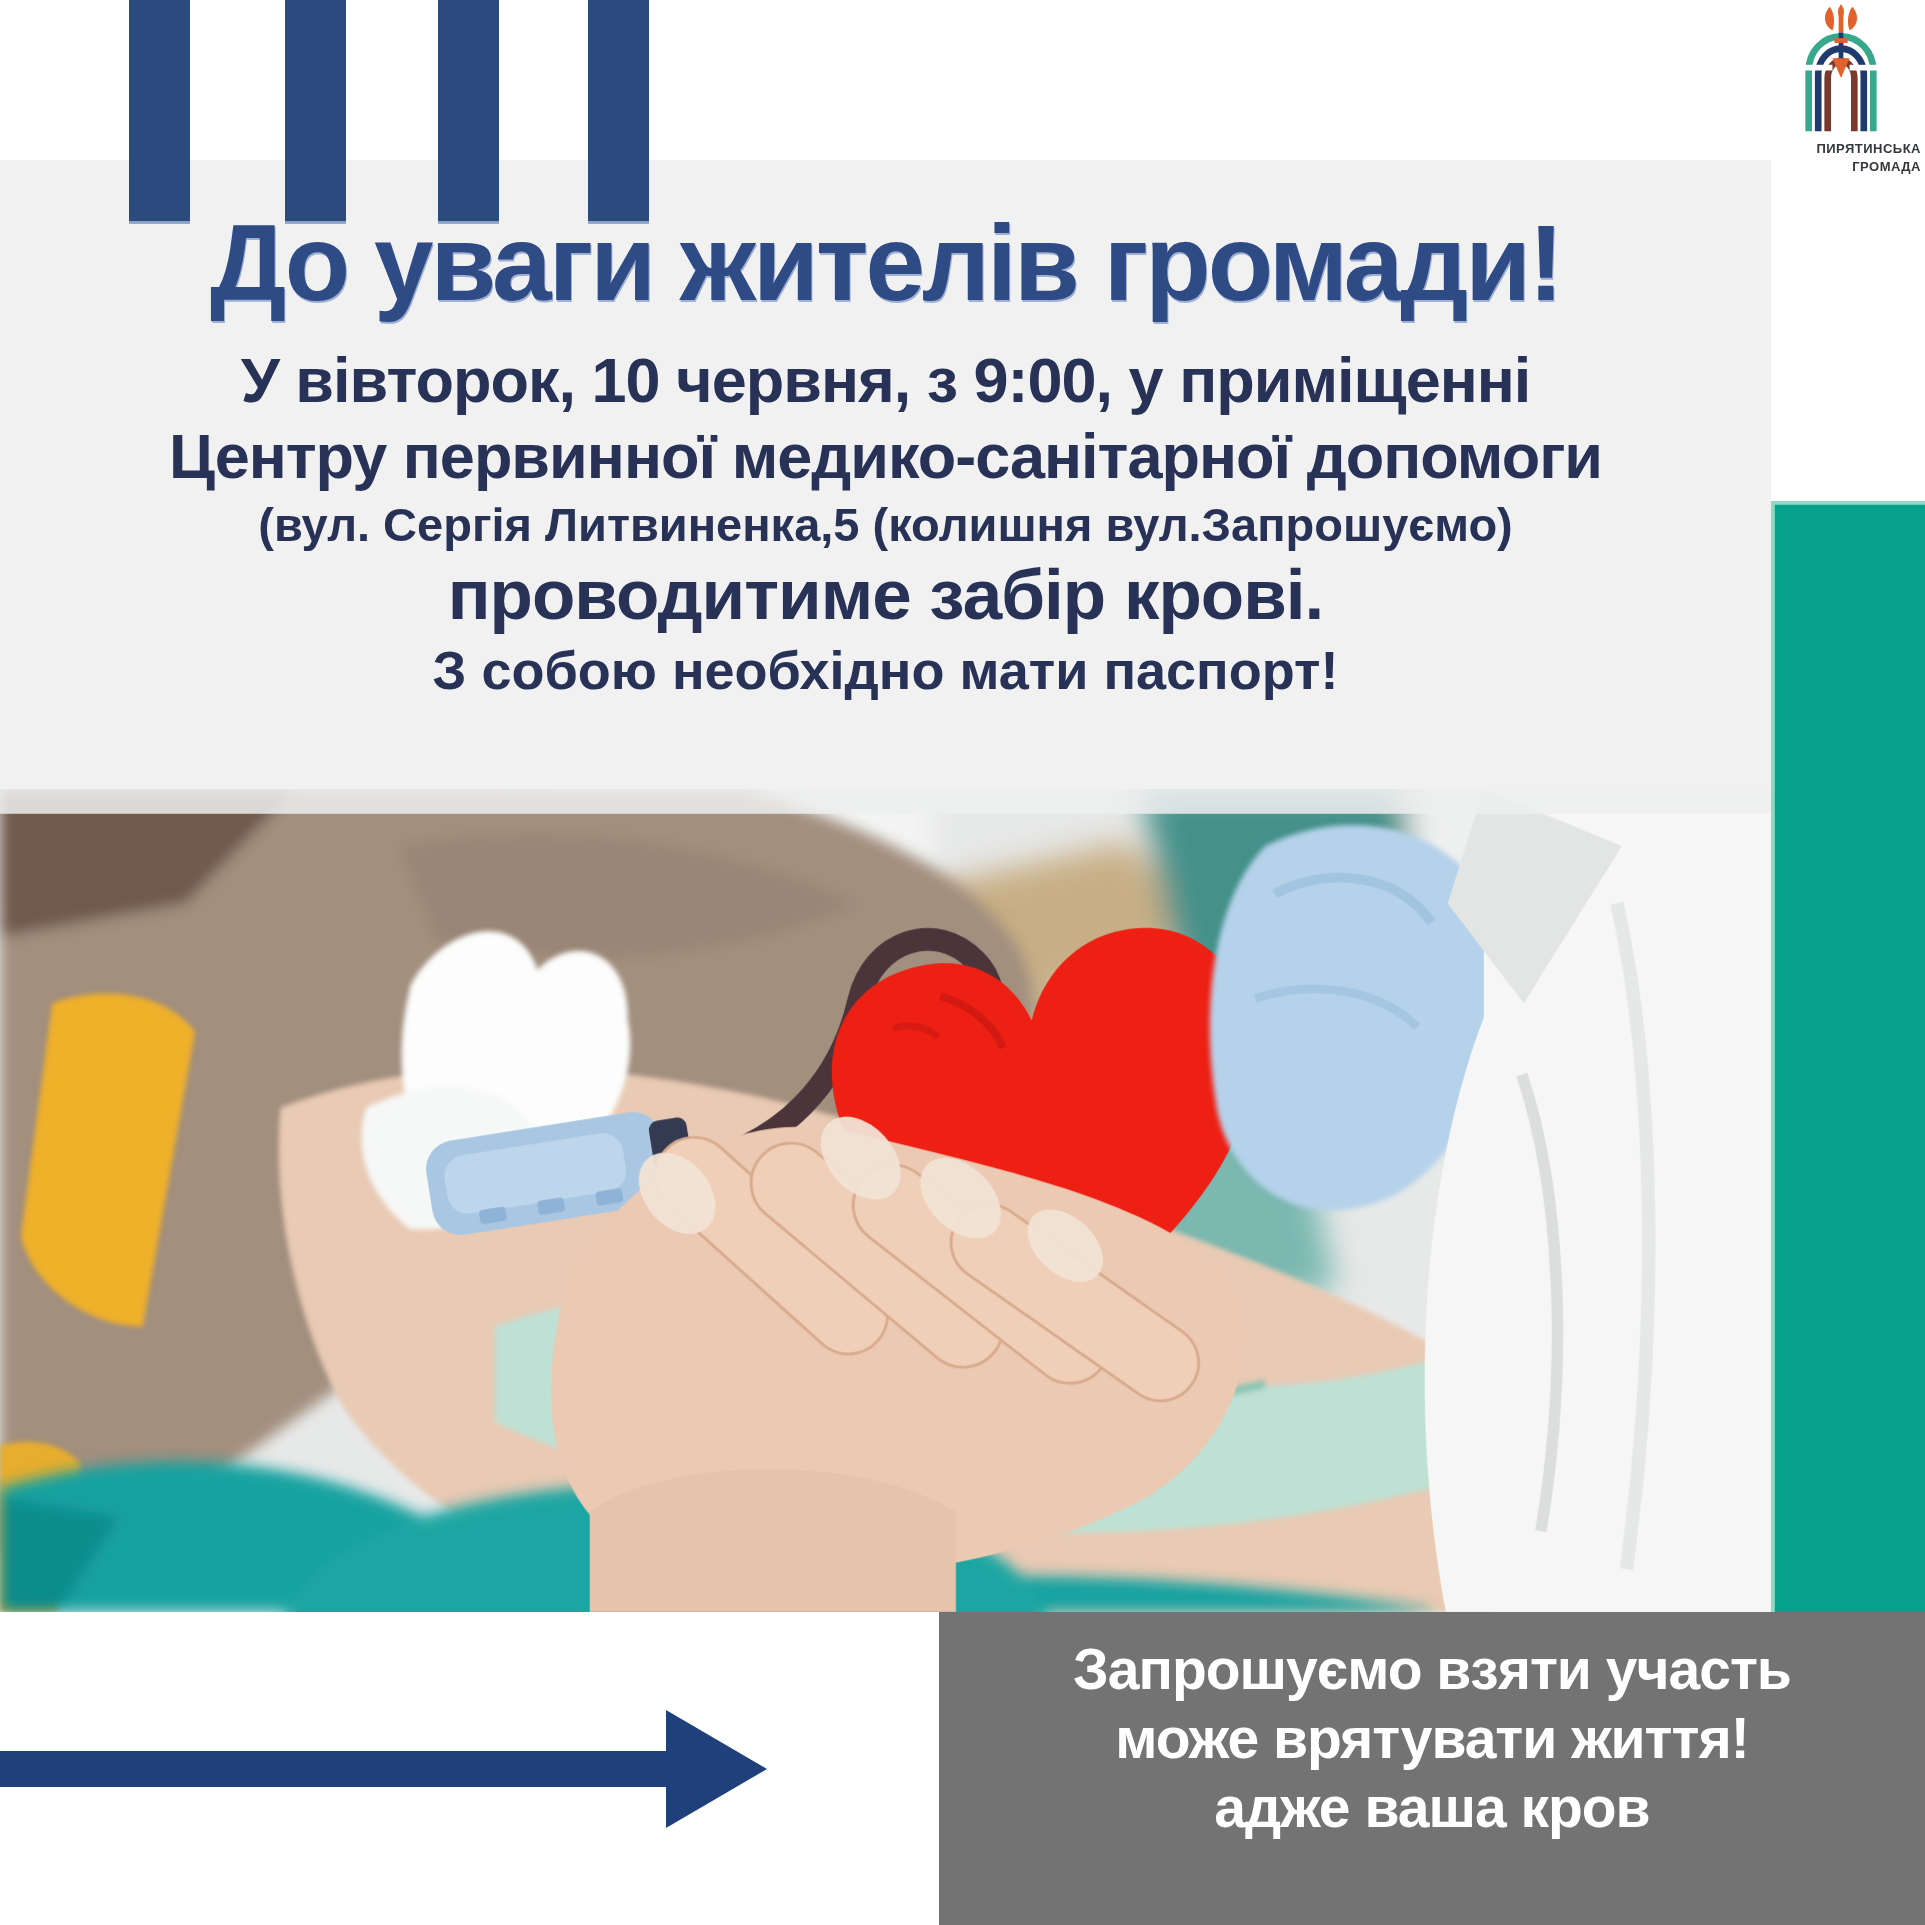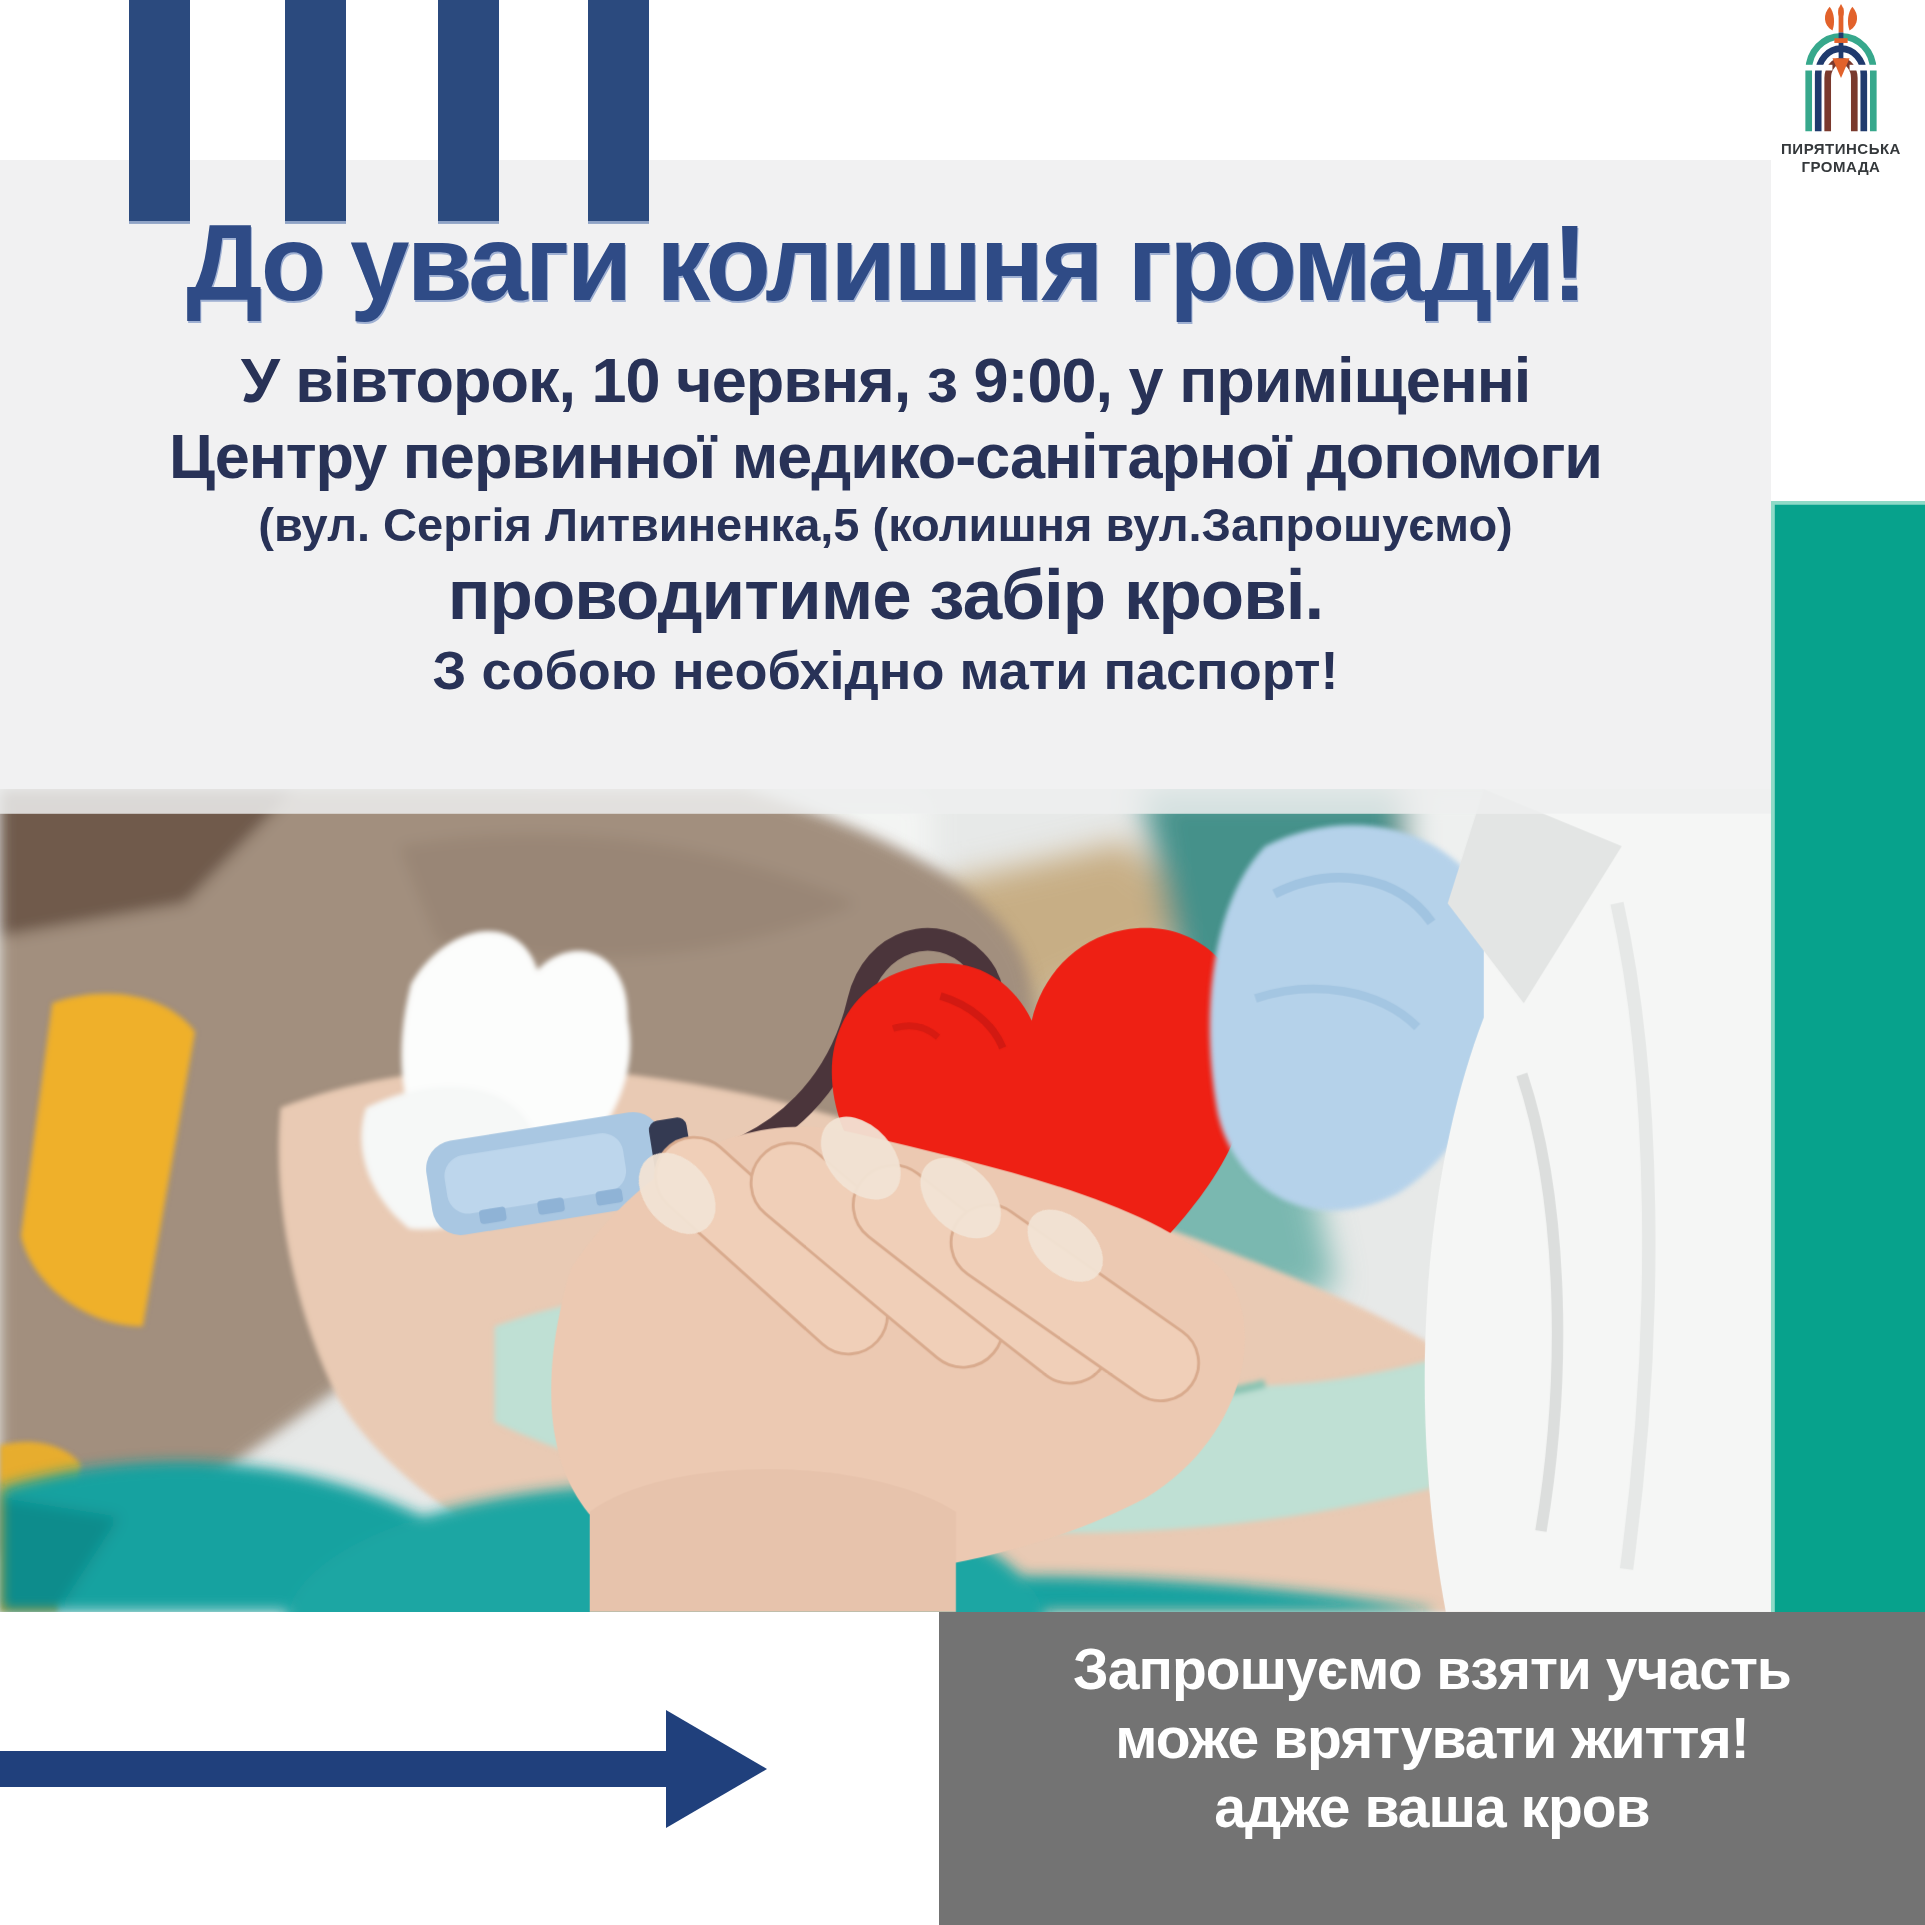--- a/index.html
+++ b/index.html
@@ -6,21 +6,21 @@
   #canvas{
     position:relative;width:1925px;height:1925px;overflow:hidden;background:#ffffff;
     font-family:"Liberation Sans","DejaVu Sans",sans-serif;
   }
   
   .gray-band{position:absolute;left:0;top:160px;width:1771px;height:630px;background:#f1f1f2;}
   .bar{position:absolute;top:0;height:221px;width:61px;background:#2b4a7e;box-shadow:0 2.9px 0 #8fa3c6;}
   .bar.b1{left:129px}.bar.b2{left:285px}.bar.b3{left:438px}.bar.b4{left:588px}
   
   .logo{position:absolute;left:1761px;top:3.8px;width:160px;text-align:center;}
-  .logo-text{font-weight:bold;font-size:15px;line-height:18px;letter-spacing:0.5px;color:#34383b;}
+  .logo-text{font-weight:bold;font-size:13px;line-height:18px;letter-spacing:0.5px;color:#34383b;text-align:right;}
   
   .header-text{position:absolute;left:0;top:209px;width:1771px;text-align:center;color:#283257;font-weight:bold;}
   .title{font-size:107px;line-height:108px;letter-spacing:-2.9px;color:#2f4b86;text-shadow:1px 1.9px 0 #9fb0d2;}
   .l1,.l2{font-size:63px;line-height:76px;letter-spacing:-1px;}
   .l1{margin-top:25px;}
   .l3{font-size:47px;line-height:61px;}
   .l4{font-size:71px;line-height:84px;letter-spacing:-1px;}
   .l5{font-size:71px;line-height:80px;letter-spacing:-1px;}
   .l6{font-size:54px;line-height:70px;}
   
@@ -66,21 +66,21 @@
 
       <line x1="82" y1="30" x2="82" y2="58" stroke="#1f3a6d" stroke-width="5"></line>
       <rect x="75" y="36" width="14" height="5" fill="#e2622b"></rect>
       <polygon points="73,57 91,57 82,78" fill="#e2622b"></polygon>
     </svg>
     <div class="logo-text">ПИРЯТИНСЬКА</div>
     <div class="logo-text">ГРОМАДА</div>
   </div>
 
   <div class="header-text">
-    <div class="title">До уваги колишня громади!</div>
+    <div class="title">До уваги жителів громади!</div>
     <div class="l1">У вівторок, 10 червня, з 9:00, у приміщенні</div>
     <div class="l2">Центру первинної медико-санітарної допомоги</div>
     <div class="l3">(вул. Сергія Литвиненка,5 (колишня вул.Запрошуємо)</div>
     <div class="l5">проводитиме забір крові.</div>
     <div class="l6">З собою необхідно мати паспорт!</div>
   </div>
 
   <div class="photo">
     <svg width="1771" height="823" viewBox="0 0 1862 865">
       <defs>

